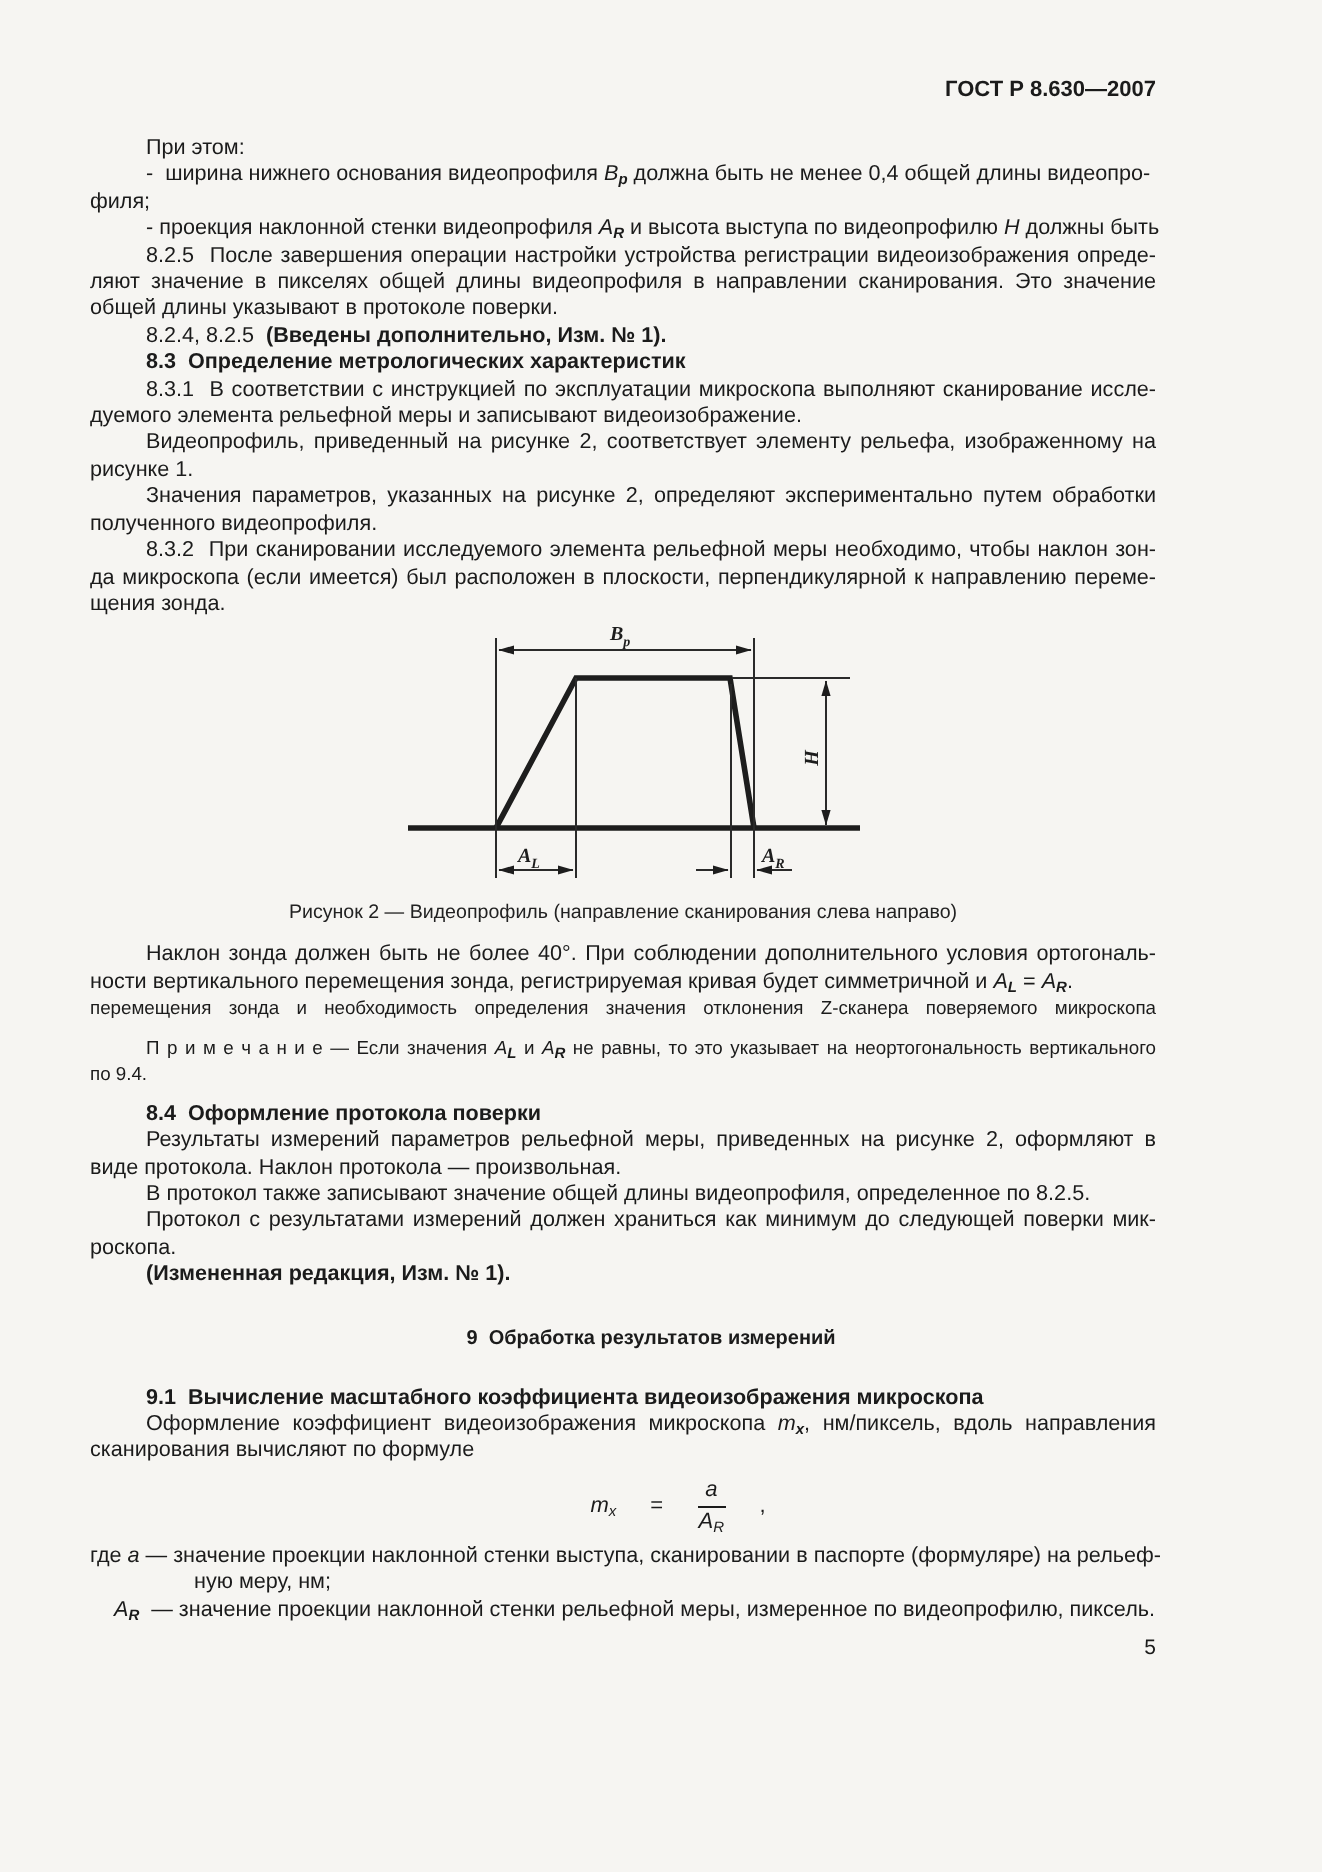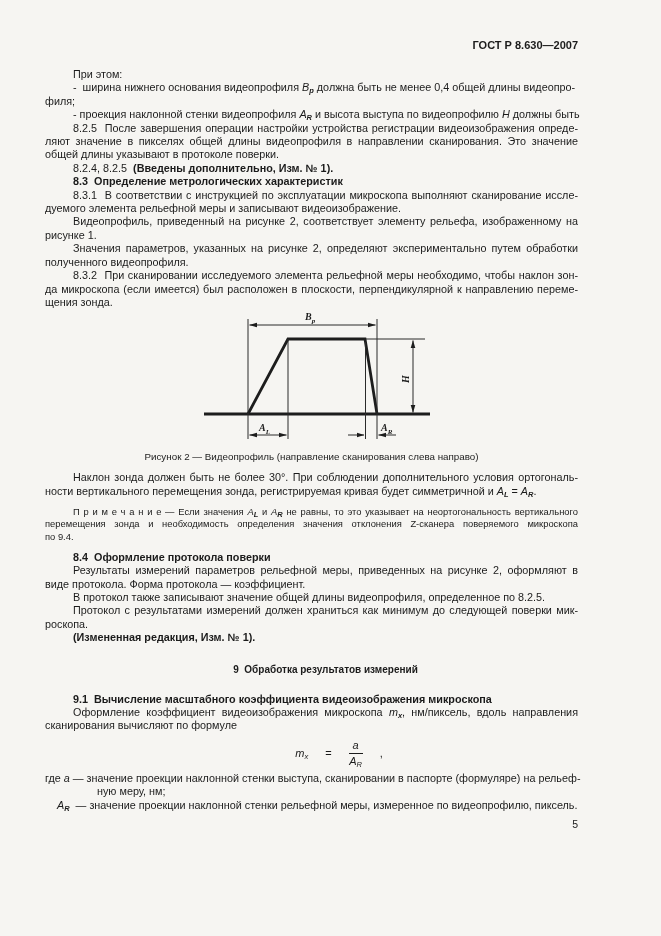--- a/index.html
+++ b/index.html
@@ -89,28 +89,28 @@
 
       <text class="flabel" x="103" y="14"><tspan>B</tspan><tspan class="fsub" dy="3">p</tspan></text>
       <text class="flabel" x="57" y="125"><tspan>A</tspan><tspan class="fsub" dy="3">L</tspan></text>
       <text class="flabel" x="179" y="125"><tspan>A</tspan><tspan class="fsub" dy="3">R</tspan></text>
       <text class="flabel" x="207" y="73" text-anchor="middle" transform="rotate(-90 207 73)">H</text>
     </svg>
     <div class="fig-caption">Рисунок 2 — Видеопрофиль (направление сканирования слева направо)</div>
   </div>
 
   <div id="flow-mid">
-      <div class="ln ind j mt8"><span>Наклон зонда должен быть не более 30°. При соблюдении дополнительного условия ортогональ-</span></div>
+      <div class="ln ind j mt8"><span>Наклон зонда должен быть не более 40°. При соблюдении дополнительного условия ортогональ-</span></div>
       <div class="ln "><span>ности вертикального перемещения зонда, регистрируемая кривая будет симметричной и </span><span class="it">A</span><sub class="it bd">L</sub><span> = </span><span class="it">A</span><sub class="it bd">R</sub><span>.</span></div>
+      <div class="ln note j"><span>перемещения зонда и необходимость определения значения отклонения Z-сканера поверяемого микроскопа</span></div>
       <div class="ln note ind j mt8"><span>П р и м е ч а н и е — Если значения </span><span class="it">A</span><sub class="it bd">L</sub><span> и </span><span class="it">A</span><sub class="it bd">R</sub><span> не равны, то это указывает на неортогональность вертикального</span></div>
-      <div class="ln note j"><span>перемещения зонда и необходимость определения значения отклонения Z-сканера поверяемого микроскопа</span></div>
       <div class="ln note"><span>по 9.4.</span></div>
       <div class="ln ind mt8"><span class="bd">8.4&nbsp; Оформление протокола поверки</span></div>
       <div class="ln ind j"><span>Результаты измерений параметров рельефной меры, приведенных на рисунке 2, оформляют в</span></div>
-      <div class="ln "><span>виде протокола. Форма протокола — коэффициент.</span></div>
+      <div class="ln "><span>виде протокола. Наклон протокола — произвольная.</span></div>
       <div class="ln ind"><span>В протокол также записывают значение общей длины видеопрофиля, определенное по 8.2.5.</span></div>
       <div class="ln ind j"><span>Протокол с результатами измерений должен храниться как минимум до следующей поверки мик-</span></div>
       <div class="ln "><span>роскопа.</span></div>
       <div class="ln ind"><span class="bd">(Измененная редакция, Изм. № 1).</span></div>
       <div class="ln h1"><span class="bd">9&nbsp; Обработка результатов измерений</span></div>
       <div class="ln ind mt14"><span class="bd">9.1&nbsp; Вычисление масштабного коэффициента видеоизображения микроскопа</span></div>
       <div class="ln ind j"><span>Оформление коэффициент видеоизображения микроскопа </span><span class="it">m</span><sub class="it bd">x</sub><span>, нм/пиксель, вдоль направления</span></div>
       <div class="ln "><span>сканирования вычисляют по формуле</span></div>
     </div>
 

